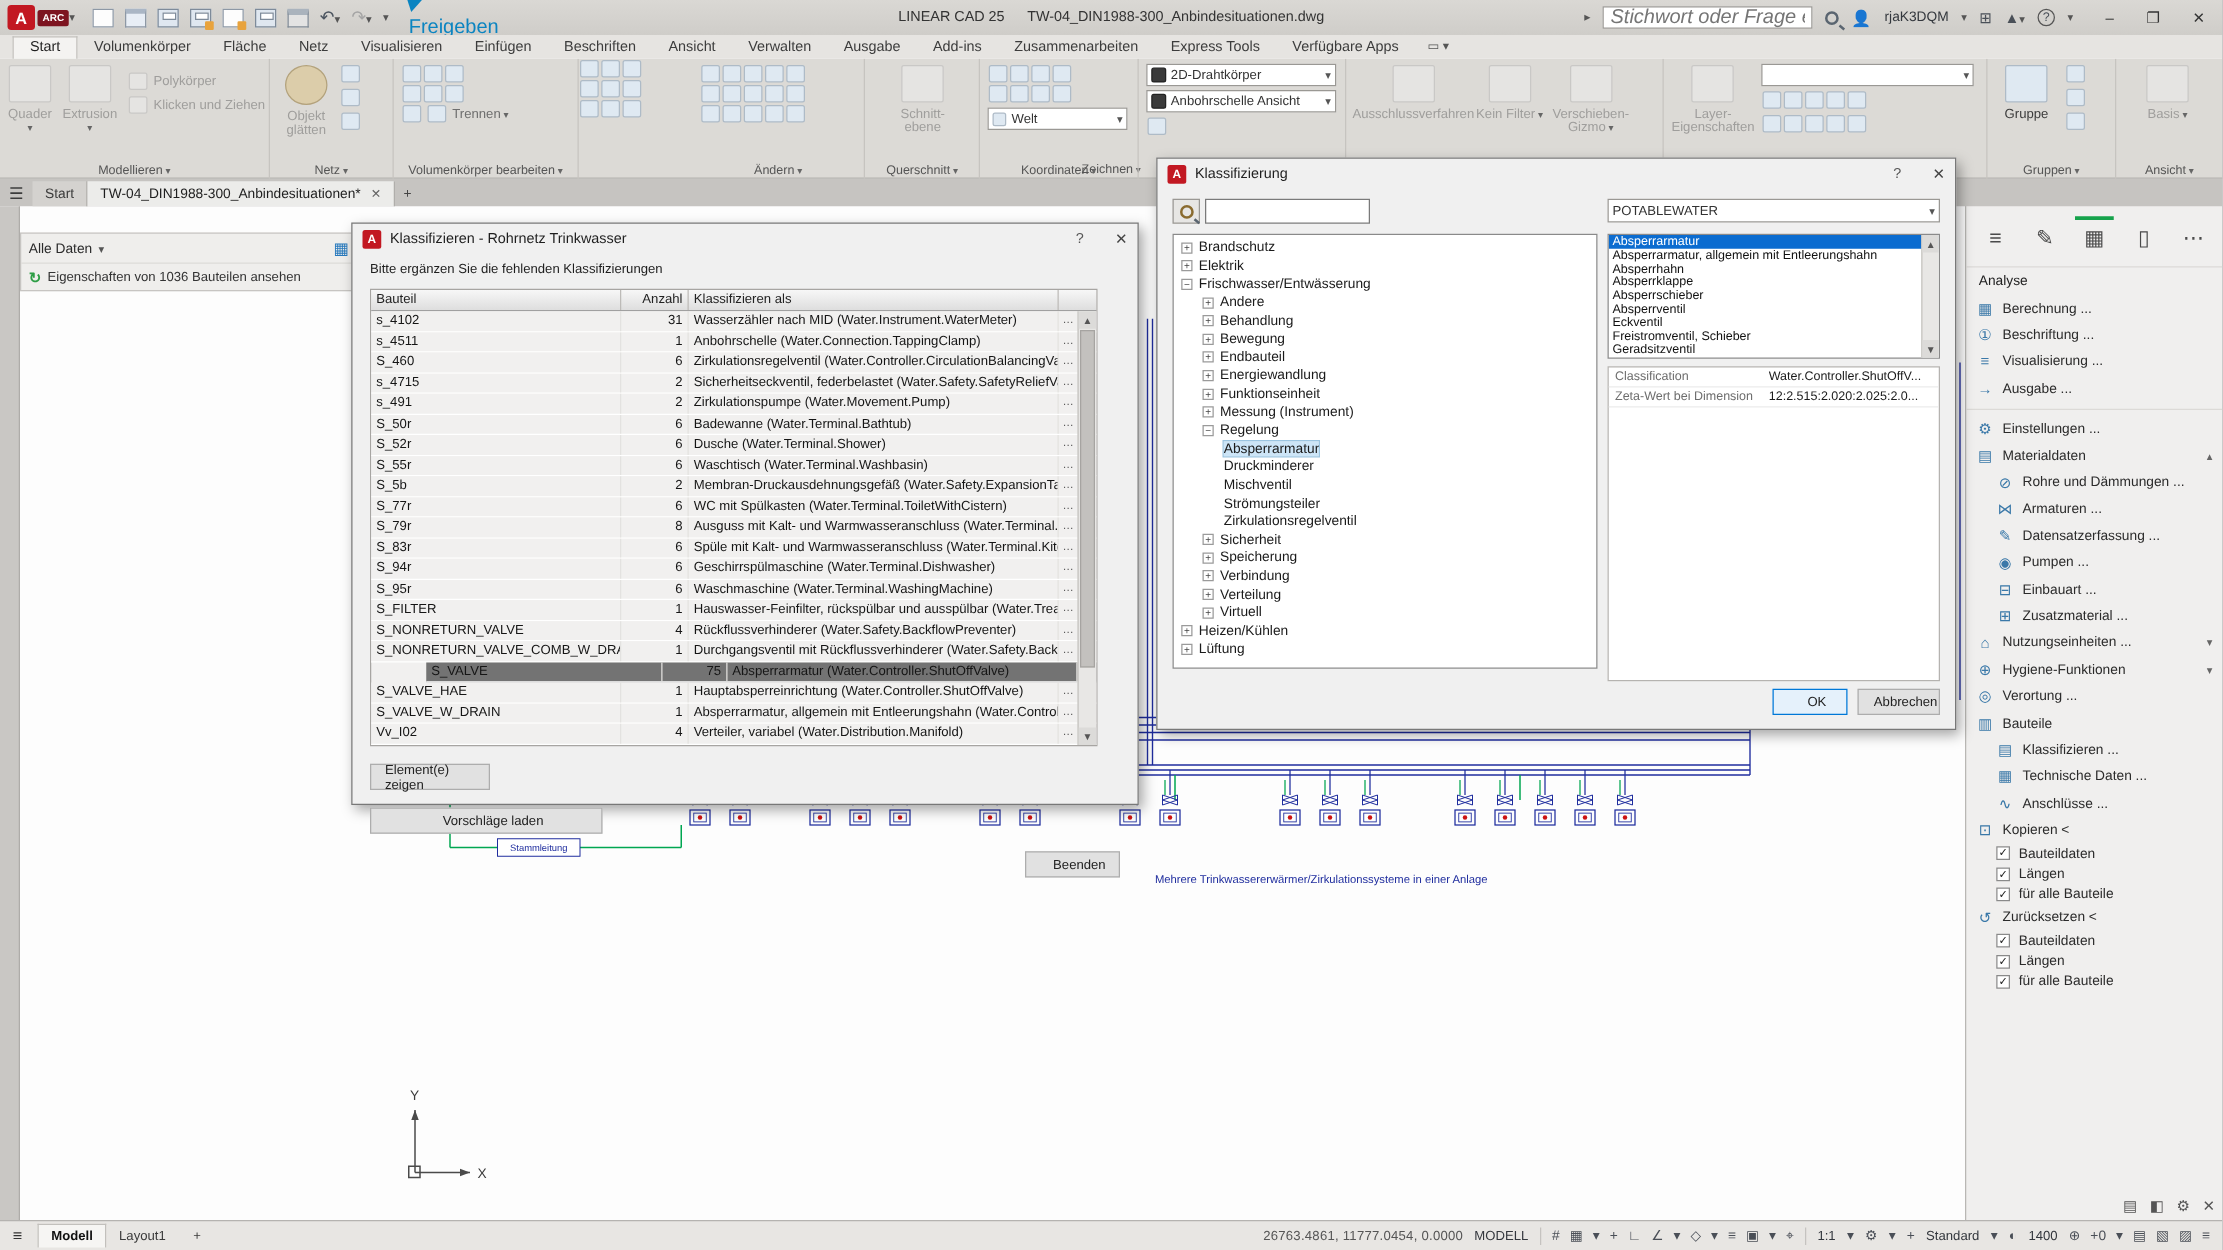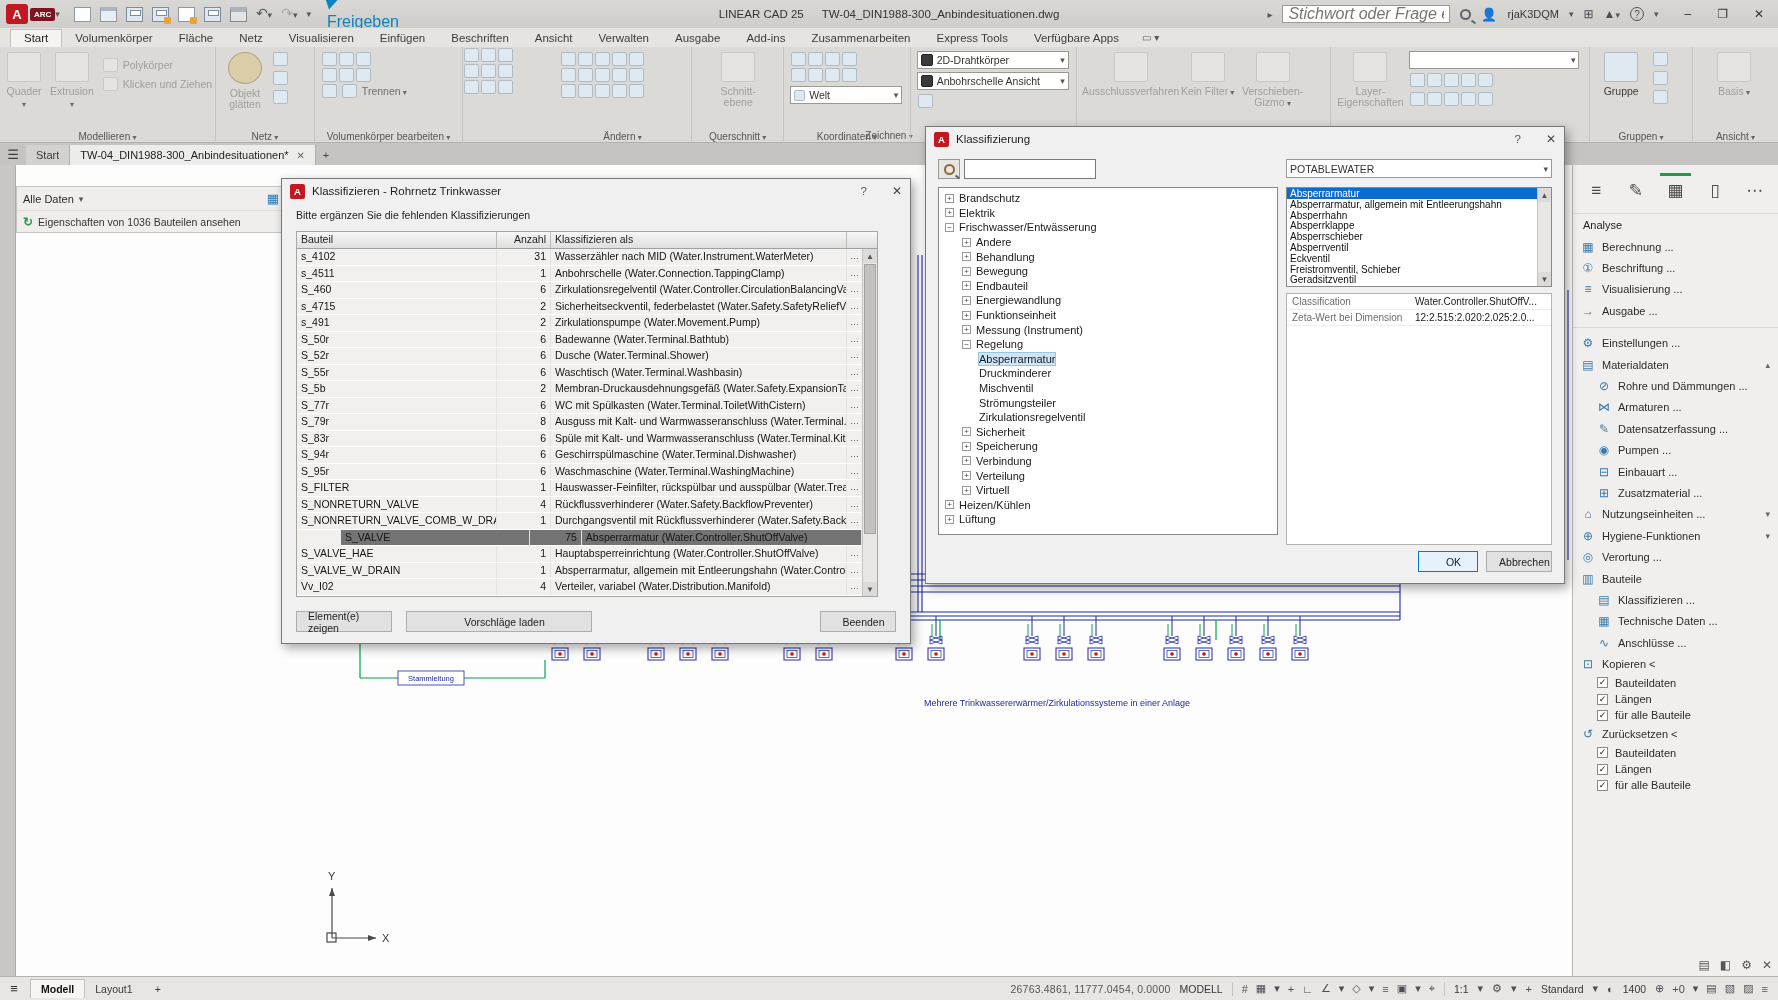--- a/index.html
+++ b/index.html
@@ -107,21 +107,21 @@
   .trow div{padding:1px 4px;border-right:1px solid #e3e2e0;white-space:nowrap;overflow:hidden;}
   .c-part{width:200px;}
   .c-count{width:54px;text-align:right;}
   .c-cls{width:296px;}
   .c-dots{width:16px;padding:0!important;text-align:center;color:#555;}
   .c-dots::after{content:"…";font-size:9px;}
   #cls-scroll{position:absolute;right:0;top:17px;width:15px;bottom:0;background:#e8e7e5;border-left:1px solid #c5c3c0;}
   .sb-btn{height:14px;display:flex;align-items:center;justify-content:center;color:#555;font-size:8px;background:#dcdbd9;}
   .sb-thumb{position:absolute;left:1px;right:1px;top:15px;height:270px;background:#c3c1be;border:1px solid #a6a4a1;}
   .sb-down{position:absolute;bottom:0;left:0;right:0;}
-  #cls-btns{position:absolute;left:14px;right:14px;top:432px;display:flex;gap:14px;}
+  #cls-btns{position:absolute;left:14px;right:14px;top:432px;display:flex;gap:14px;flex-direction:column;}
 
   #dlg-classification{left:925px;top:126px;width:640px;height:458px;z-index:11;}
   .lensbtn{position:absolute;left:12px;top:32px;width:22px;height:20px;background:#e7e6e4;border:1px solid #9a9894;
            display:flex;align-items:center;justify-content:center;}
   #tree-search{position:absolute;left:38px;top:32px;width:132px;height:20px;border:1px solid #7a7a7a;background:#fff;}
   #cat-combo{position:absolute;left:360px;top:32px;width:266px;height:19px;}
   #tree{position:absolute;left:12px;top:60px;width:340px;height:348px;background:#fff;border:1px solid #8a8a8a;
         overflow:hidden;padding:3px 0;}
   .tnode{height:14.6px;display:flex;align-items:center;gap:5px;white-space:nowrap;font-size:11px;color:#1a1a1a;}
   .ttog{width:9px;height:9px;border:1px solid #9a9a9a;background:#fff;color:#444;font-size:8px;line-height:7px;

